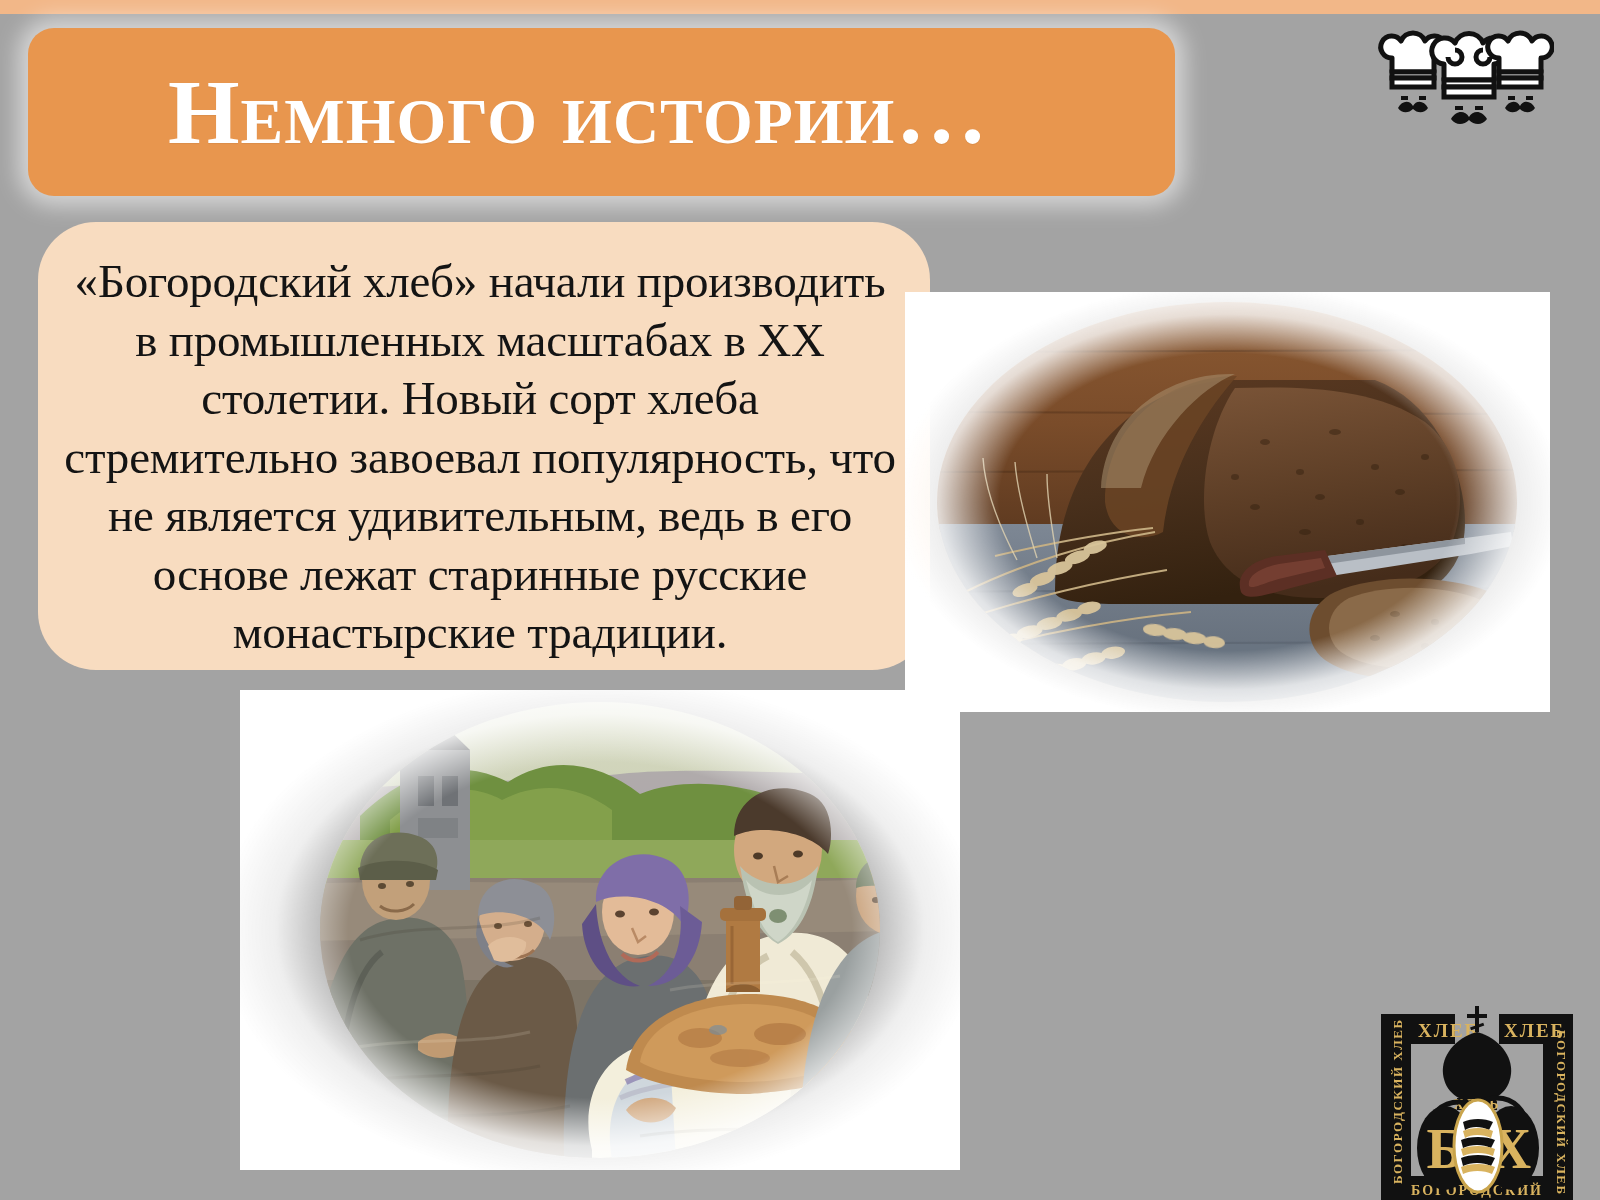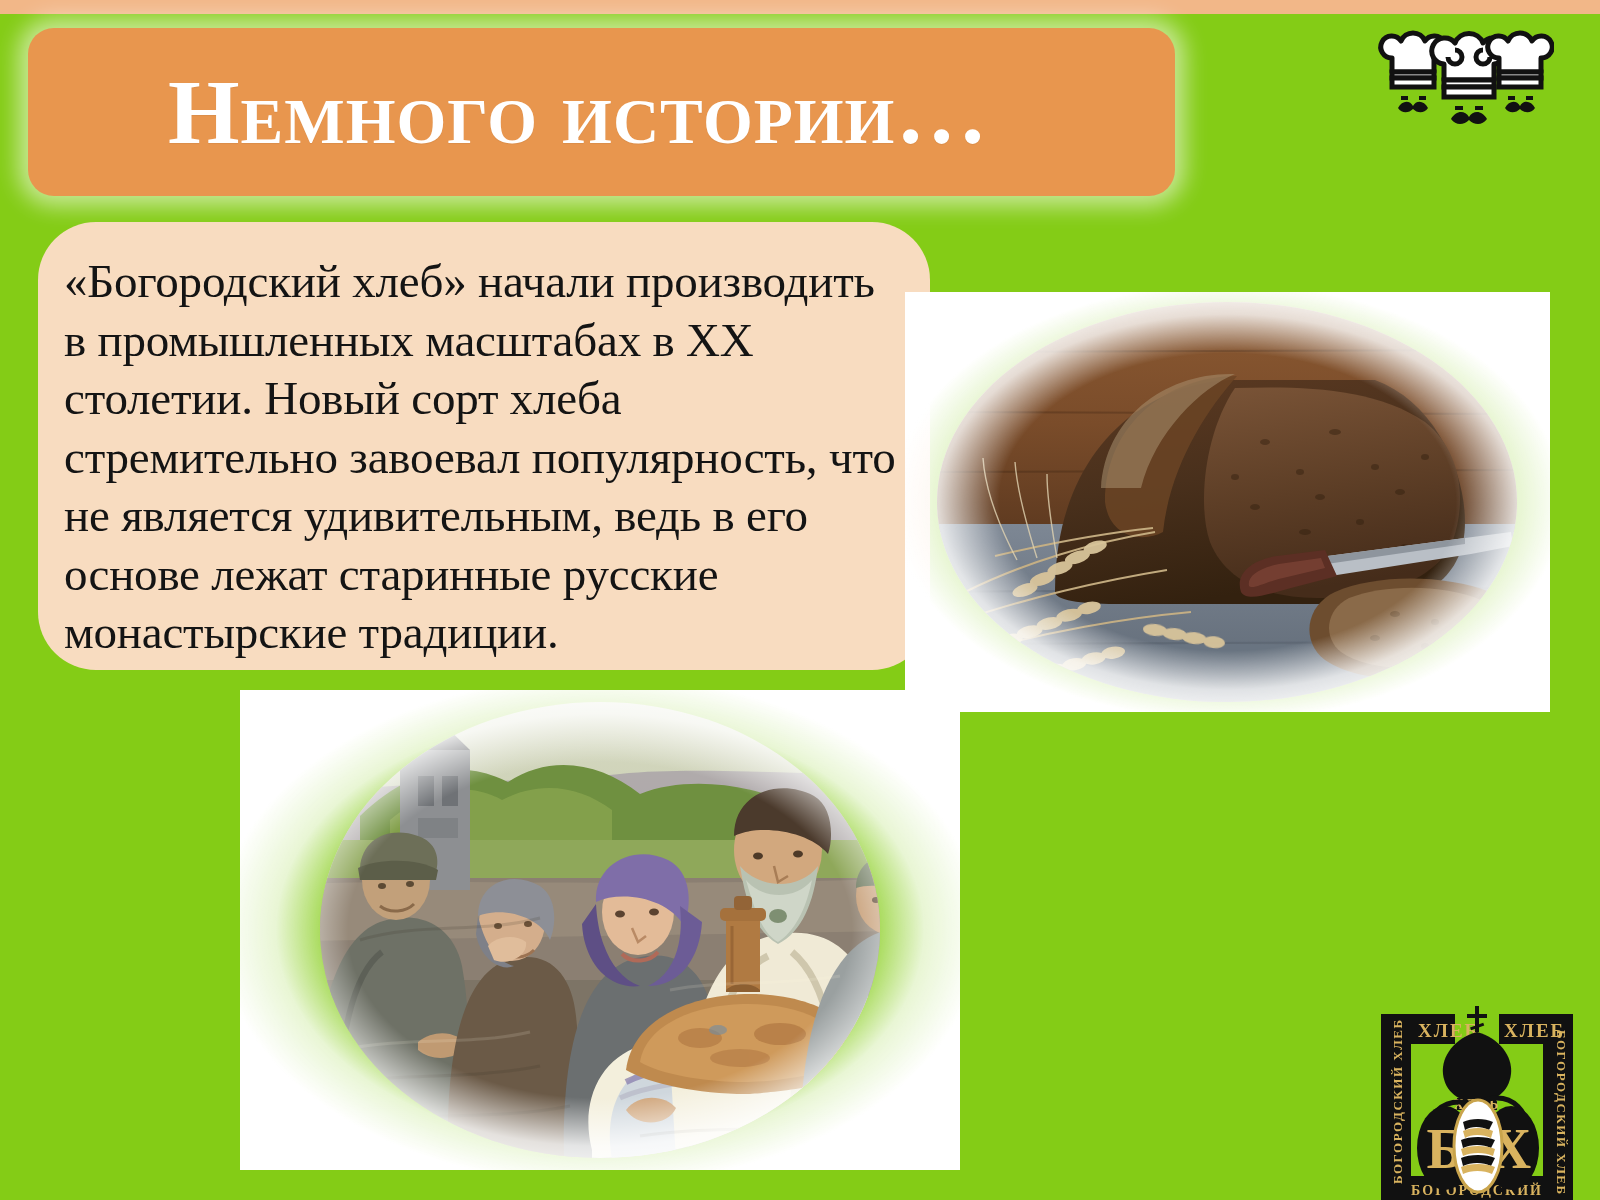--- a/index.html
+++ b/index.html
@@ -4,21 +4,21 @@
 <title>Немного истории…</title>
 <style>
   html,body{margin:0;padding:0;}
   body{
     width:1600px;height:1200px;
     background:#ffffff;
     font-family:"Liberation Serif","DejaVu Serif",serif;
     overflow:hidden;
     position:relative;
   }
-  .slide{position:absolute;inset:0;background:#84cc16;}
+  .slide{position:absolute;inset:0;background:#a3a3a3;text-align:center;}
 
   
   .top-strip{
     position:absolute;left:0;top:0;width:1600px;height:14px;
     background:#f2b788;
   }
 
   
   .title-bar{
     position:absolute;left:28px;top:28px;

